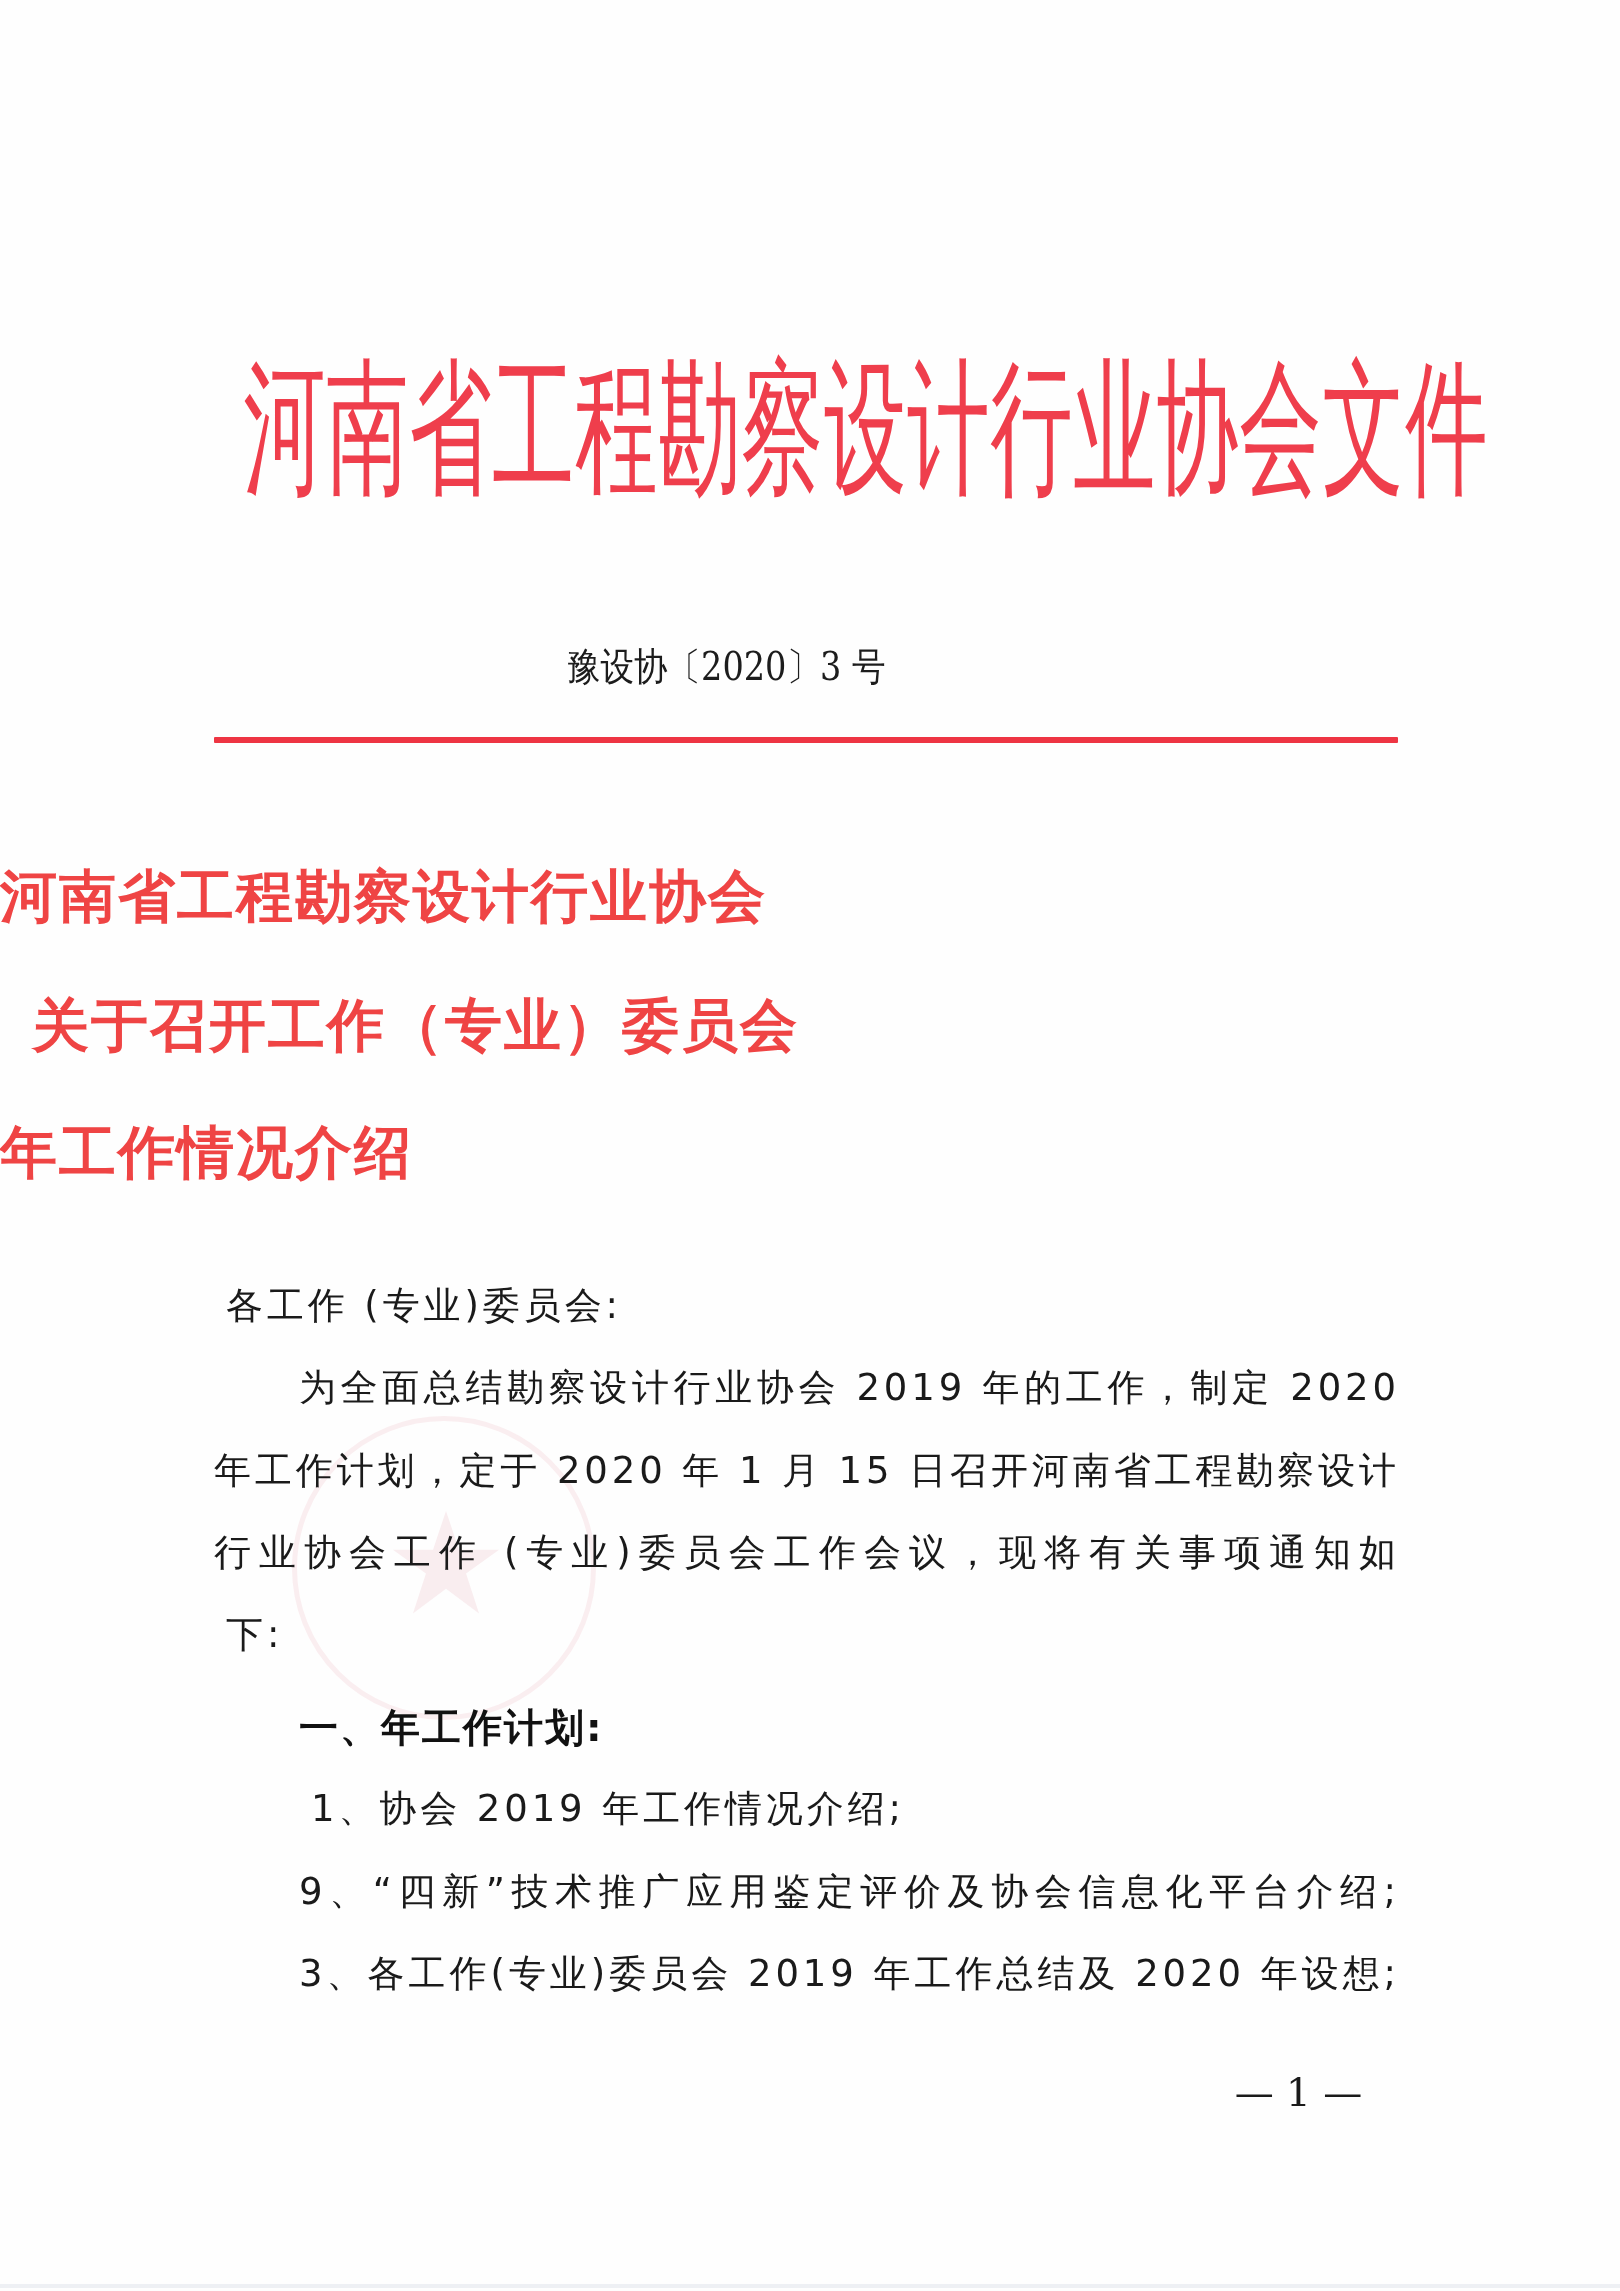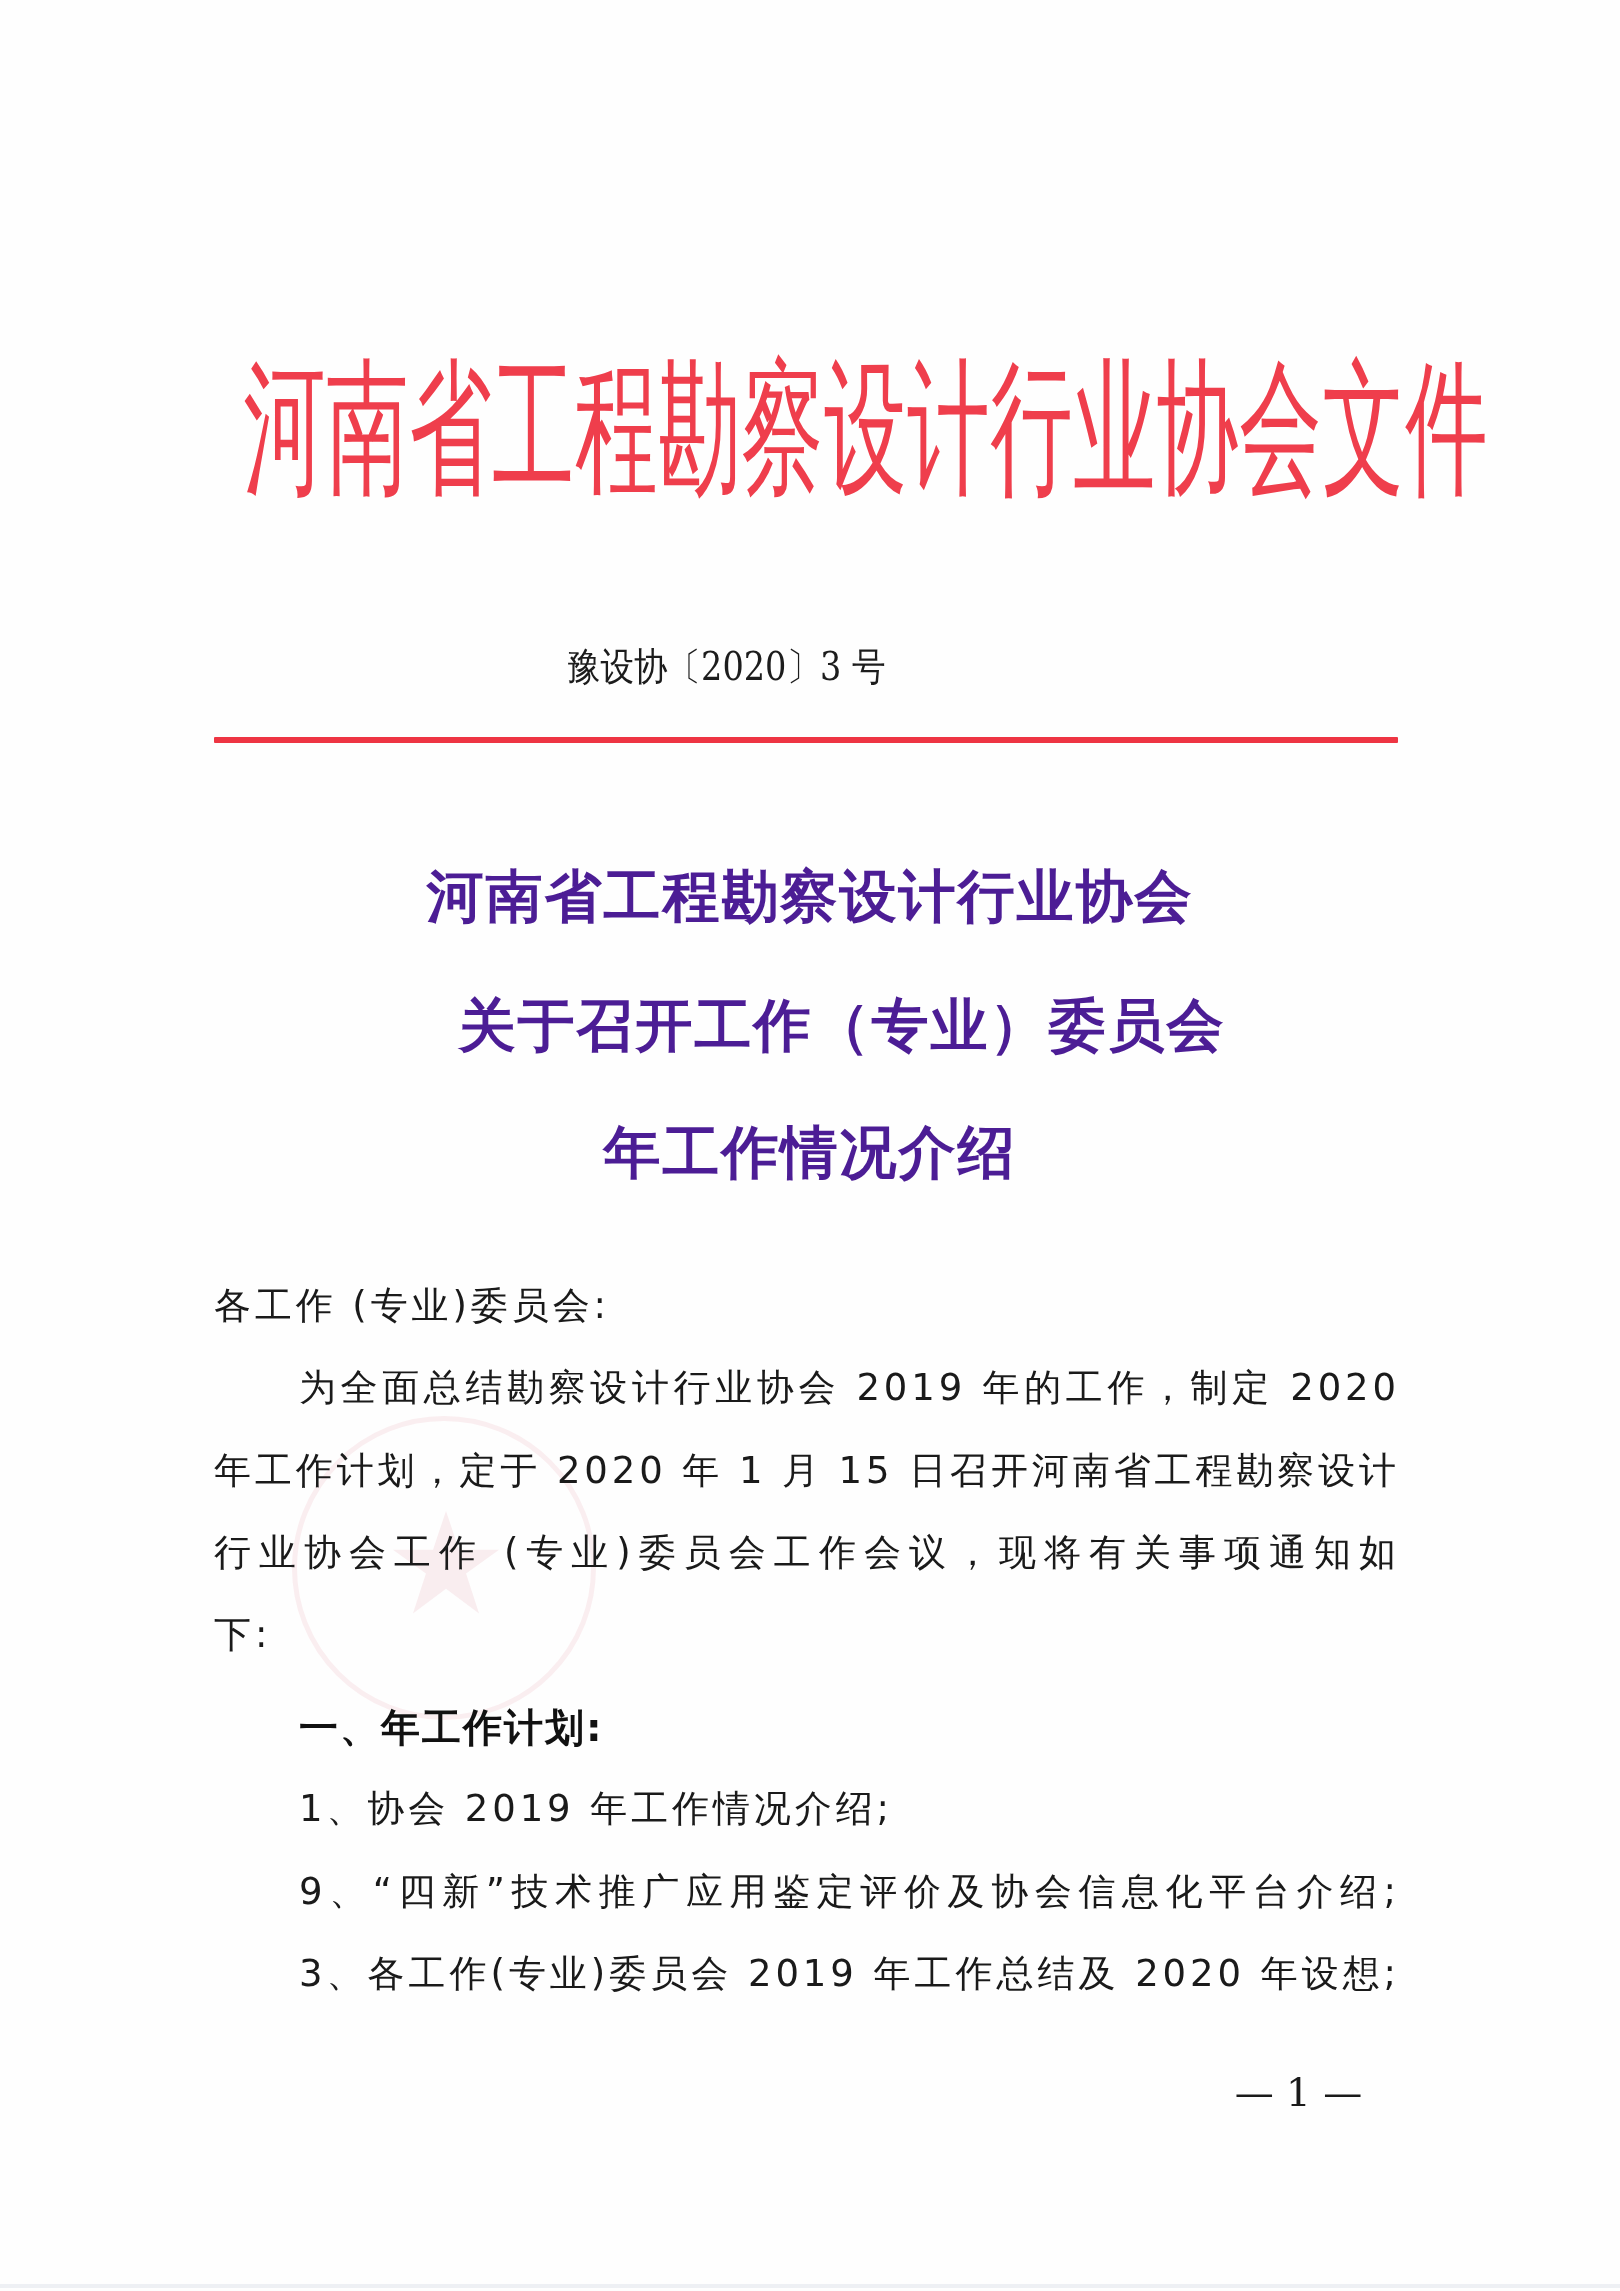--- a/index.html
+++ b/index.html
@@ -17,36 +17,36 @@
   .doc-number {
     position: absolute; left: 0; width: 1452px; top: 642px; height: 49px;
     text-align: center; font-size: 39px; line-height: 49px; color: #1c1c1c;
     font-family: "DejaVu Serif", "Liberation Serif", serif;
   }
   .doc-number span { display: inline-block; transform: scaleX(0.86); }
 
   .red-rule { position: absolute; left: 214px; top: 737px; width: 1184px; height: 5.9px; background: #ee3543; border-radius: 1px; }
 
   .title-line {
-    position: absolute; left: 0; width: 1620px; text-align: center;
-    font-size: 57px; line-height: 69px; color: #4c1d95; font-weight: bold;
+    position: absolute; left: 0; width: 1620px; 
+    font-size: 57px; line-height: 69px; color: #ef4444; font-weight: bold;
     font-family: "DejaVu Serif", "Liberation Serif", serif; letter-spacing: 2px;
   }
   .t1 { top: 861px; }
   .t2 { top: 990px; padding-left: 32px; }
   .t3 { top: 1117px; }
 
   .body-line {
     position: absolute; left: 214px; width: 1186px; height: 55px;
     font-size: 37px; line-height: 55px; color: #1a1a1a;
     font-family: "DejaVu Sans", "Liberation Sans", sans-serif;
     text-align: justify; text-align-last: justify; white-space: nowrap;
     letter-spacing: 3.9px;
   }
-  .body-line.noj { text-align-last: left; }
+  .body-line.noj { text-align-last: left; margin-left: 12px; }
   .indent { left: 299px; width: 1101px; }
 
   .section-heading {
     position: absolute; left: 299px; top: 1700px; height: 55px;
     font-size: 39px; line-height: 55px; color: #111; font-weight: bold;
     font-family: "DejaVu Sans", "Liberation Sans", sans-serif; letter-spacing: 2px;
   }
 
   .page-number {
     position: absolute; left: 1225px; top: 2070px; width: 147px; height: 45px;

